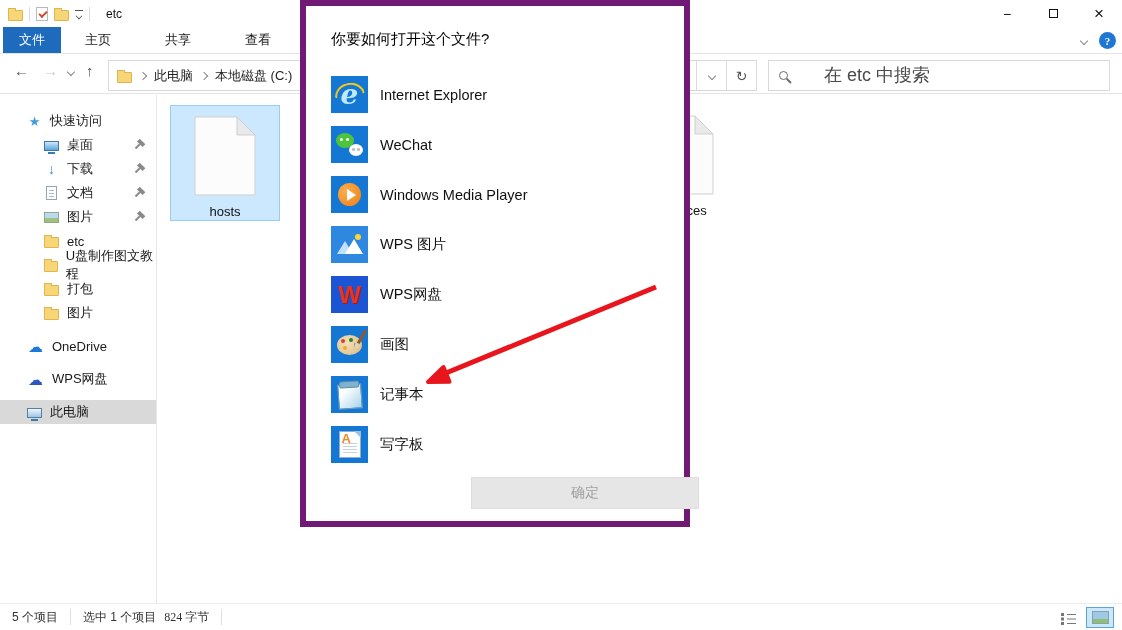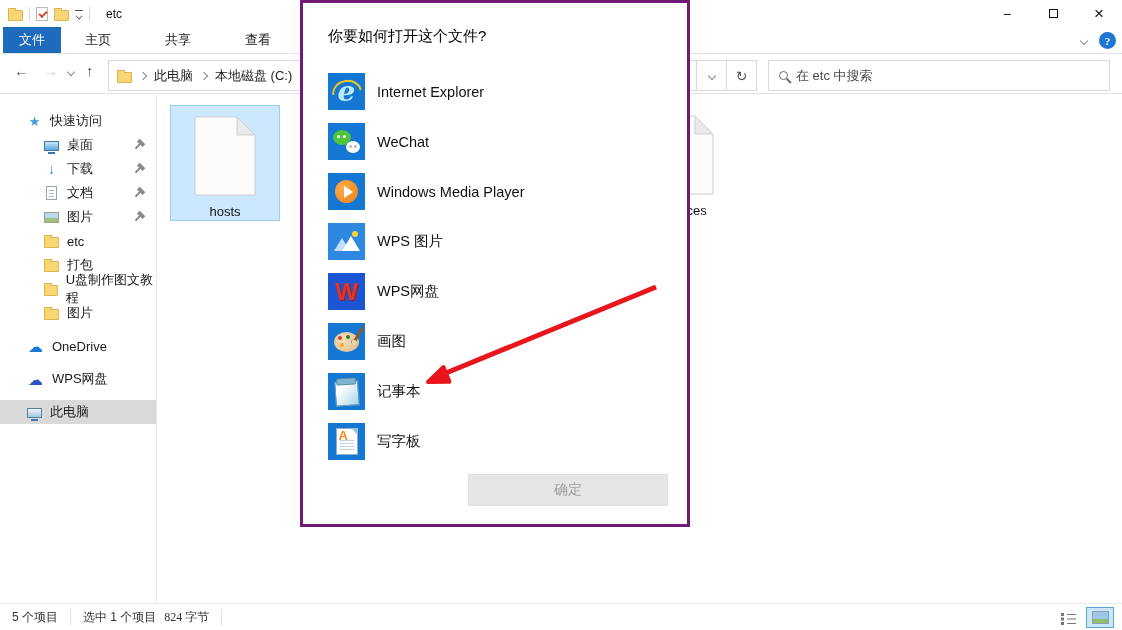--- a/index.html
+++ b/index.html
@@ -38,21 +38,21 @@
   .toolbar { position:absolute; left:0; top:54px; width:100%; height:40px; background:#fff; border-bottom:1px solid #e4e4e4; }
   .nav-btn { position:absolute; top:8px; font-size:15px; color:#555; }
   .nav-btn.disabled { color:#c9c9c9; }
   .addressbar { position:absolute; left:108px; top:6px; width:649px; height:31px; border:1px solid #d9d9d9; background:#fff; display:flex; align-items:center; font-size:13px; color:#222; }
   .crumb-zone { display:flex; align-items:center; gap:8px; padding-left:8px; flex:1; }
   .crumb { cursor:default; }
   .addr-btn { width:30px; height:100%; border-left:1px solid #d9d9d9; display:flex; align-items:center; justify-content:center; color:#555; font-size:14px; }
   .searchbox { position:absolute; left:768px; top:6px; width:342px; height:31px; border:1px solid #d9d9d9; background:#fff; display:flex; align-items:center; padding-left:10px; gap:8px; }
   .ic-search { width:9px; height:9px; border:1.5px solid #6b6b6b; border-radius:50%; position:relative; flex:none; }
   .ic-search::after { content:""; position:absolute; width:6px; height:1.5px; background:#6b6b6b; right:-5px; bottom:-2px; transform:rotate(45deg); }
-  .searchbox input { border:none; outline:none; font-size:13px; color:#333; width:280px; font-family:inherit; }
+  .searchbox input { border:none; outline:none; font-size:18px; color:#333; width:280px; font-family:inherit;margin-left:28px; }
   .searchbox input::placeholder { color:#4a4a4a; opacity:1; }
 
   
   .sidebar { position:absolute; left:0; top:95px; width:157px; height:508px; background:#fff; border-right:1px solid #e6e6e6; font-size:13px; color:#1a1a1a; padding-top:14px; }
   .side-row { position:relative; height:24px; display:flex; align-items:center; gap:8px; padding-left:27px; cursor:default; }
   .side-row.child { padding-left:44px; }
   .side-row.selected { background:#d9d9d9; }
   .side-gap { height:9px; }
   .ic-star { color:#3f9bdc; font-size:13px; width:15px; text-align:center; }
   .ic-monitor { width:15px; height:10px; background:linear-gradient(#cfe7f9,#5aa6dd); border:1px solid #3c79ad; position:relative; margin-top:1px; flex:none; }
@@ -80,27 +80,27 @@
   .status-sep { width:1px; height:16px; background:#e0e0e0; }
   .view-btns { position:absolute; right:8px; top:3px; display:flex; gap:4px; }
   .view-btn { width:28px; height:21px; display:flex; align-items:center; justify-content:center; }
   .view-btn.selected { border:1px solid #5aa4d6; background:#cbe8fa; }
   .ic-list { position:relative; width:15px; height:12px; }
   .ic-list::before { content:""; position:absolute; left:0; top:1px; width:3px; height:3px; background:#777; box-shadow:0 4.5px 0 #777, 0 9px 0 #777; }
   .ic-list::after { content:""; position:absolute; left:6px; top:2px; width:9px; height:1.5px; background:#777; box-shadow:0 4.5px 0 #777, 0 9px 0 #777; }
   .ic-thumb { width:17px; height:13px; border:1px solid #8aa0b0; background:linear-gradient(#9ec7e8 60%, #8fbf72 60%); }
 
   
-  .dialog { position:absolute; left:300px; top:0; width:390px; height:527px; background:#fff; border:3px solid #701a75; z-index:10; }
+  .dialog { position:absolute; left:300px; top:0; width:390px; height:527px; background:#fff; border:6px solid #701a75; z-index:10; }
   .dialog-title { position:absolute; left:25px; top:24px; font-size:15px; color:#000; }
   .app-list { position:absolute; left:25px; top:70px; display:flex; flex-direction:column; gap:13px; }
   .app-row { display:flex; align-items:center; gap:12px; height:37px; cursor:default; }
   .app-label { font-size:14.5px; color:#111; }
   .tile { width:37px; height:37px; background:#1577d4; display:flex; align-items:center; justify-content:center; position:relative; overflow:hidden; flex:none; }
-  .ok-btn { position:absolute; left:165px; top:471px; width:200px; height:32px; background:#e6e6e6; border:1px solid #dedede; color:#a0a0a0; font-size:14px; display:flex; align-items:center; justify-content:center; }
+  .ok-btn { position:absolute; left:165px; top:471px; width:228px; height:32px; background:#e6e6e6; border:1px solid #dedede; color:#a0a0a0; font-size:14px; display:flex; align-items:center; justify-content:center; }
 
   
   .ie-e { position:relative; color:#bfe9ff; font:italic bold 28px "DejaVu Serif",serif; line-height:1; }
   .ie-arc { position:absolute; left:3px; top:7px; width:30px; height:13px; border:2.5px solid #f5c518; border-bottom:none; border-radius:50% 50% 0 0 / 100% 100% 0 0; transform:rotate(-10deg); }
   .wc { position:relative; width:27px; height:23px; }
   .wc-big { position:absolute; left:0; top:0; width:18px; height:15px; background:#4ec43c; border-radius:50%; }
   .wc-big::before { content:""; position:absolute; left:4px; top:5px; width:3px; height:3px; border-radius:50%; background:#fff; box-shadow:6px 0 0 #fff; }
   .wc-small { position:absolute; right:0; bottom:0; width:14px; height:12px; background:#fff; border-radius:50%; }
   .wc-small::before { content:""; position:absolute; left:3px; top:4px; width:2.5px; height:2.5px; border-radius:50%; background:#b9c0c6; box-shadow:5px 0 0 #b9c0c6; }
   .wmp { width:23px; height:23px; background:radial-gradient(circle at 35% 35%, #fcae4e, #ee7d14); border-radius:50%; display:flex; align-items:center; justify-content:center; }
@@ -215,25 +215,25 @@
       <span class="ic-pic"></span>
       <span>图片</span>
       <span class="ic-pin"></span>
     </div>
     <div class="side-row child">
       <span class="ic-folder"></span>
       <span>etc</span>
     </div>
     <div class="side-row child">
       <span class="ic-folder"></span>
+      <span>U盘制作图文教程</span>
+    </div>
+    <div class="side-row child">
+      <span class="ic-folder"></span>
       <span>打包</span>
-    </div>
-    <div class="side-row child">
-      <span class="ic-folder"></span>
-      <span>U盘制作图文教程</span>
     </div>
     <div class="side-row child">
       <span class="ic-folder"></span>
       <span>图片</span>
     </div>
     <div class="side-gap"></div>
     <div class="side-row">
       <span class="ic-cloud" style="color:#1a78d8;">☁</span>
       <span>OneDrive</span>
     </div>

